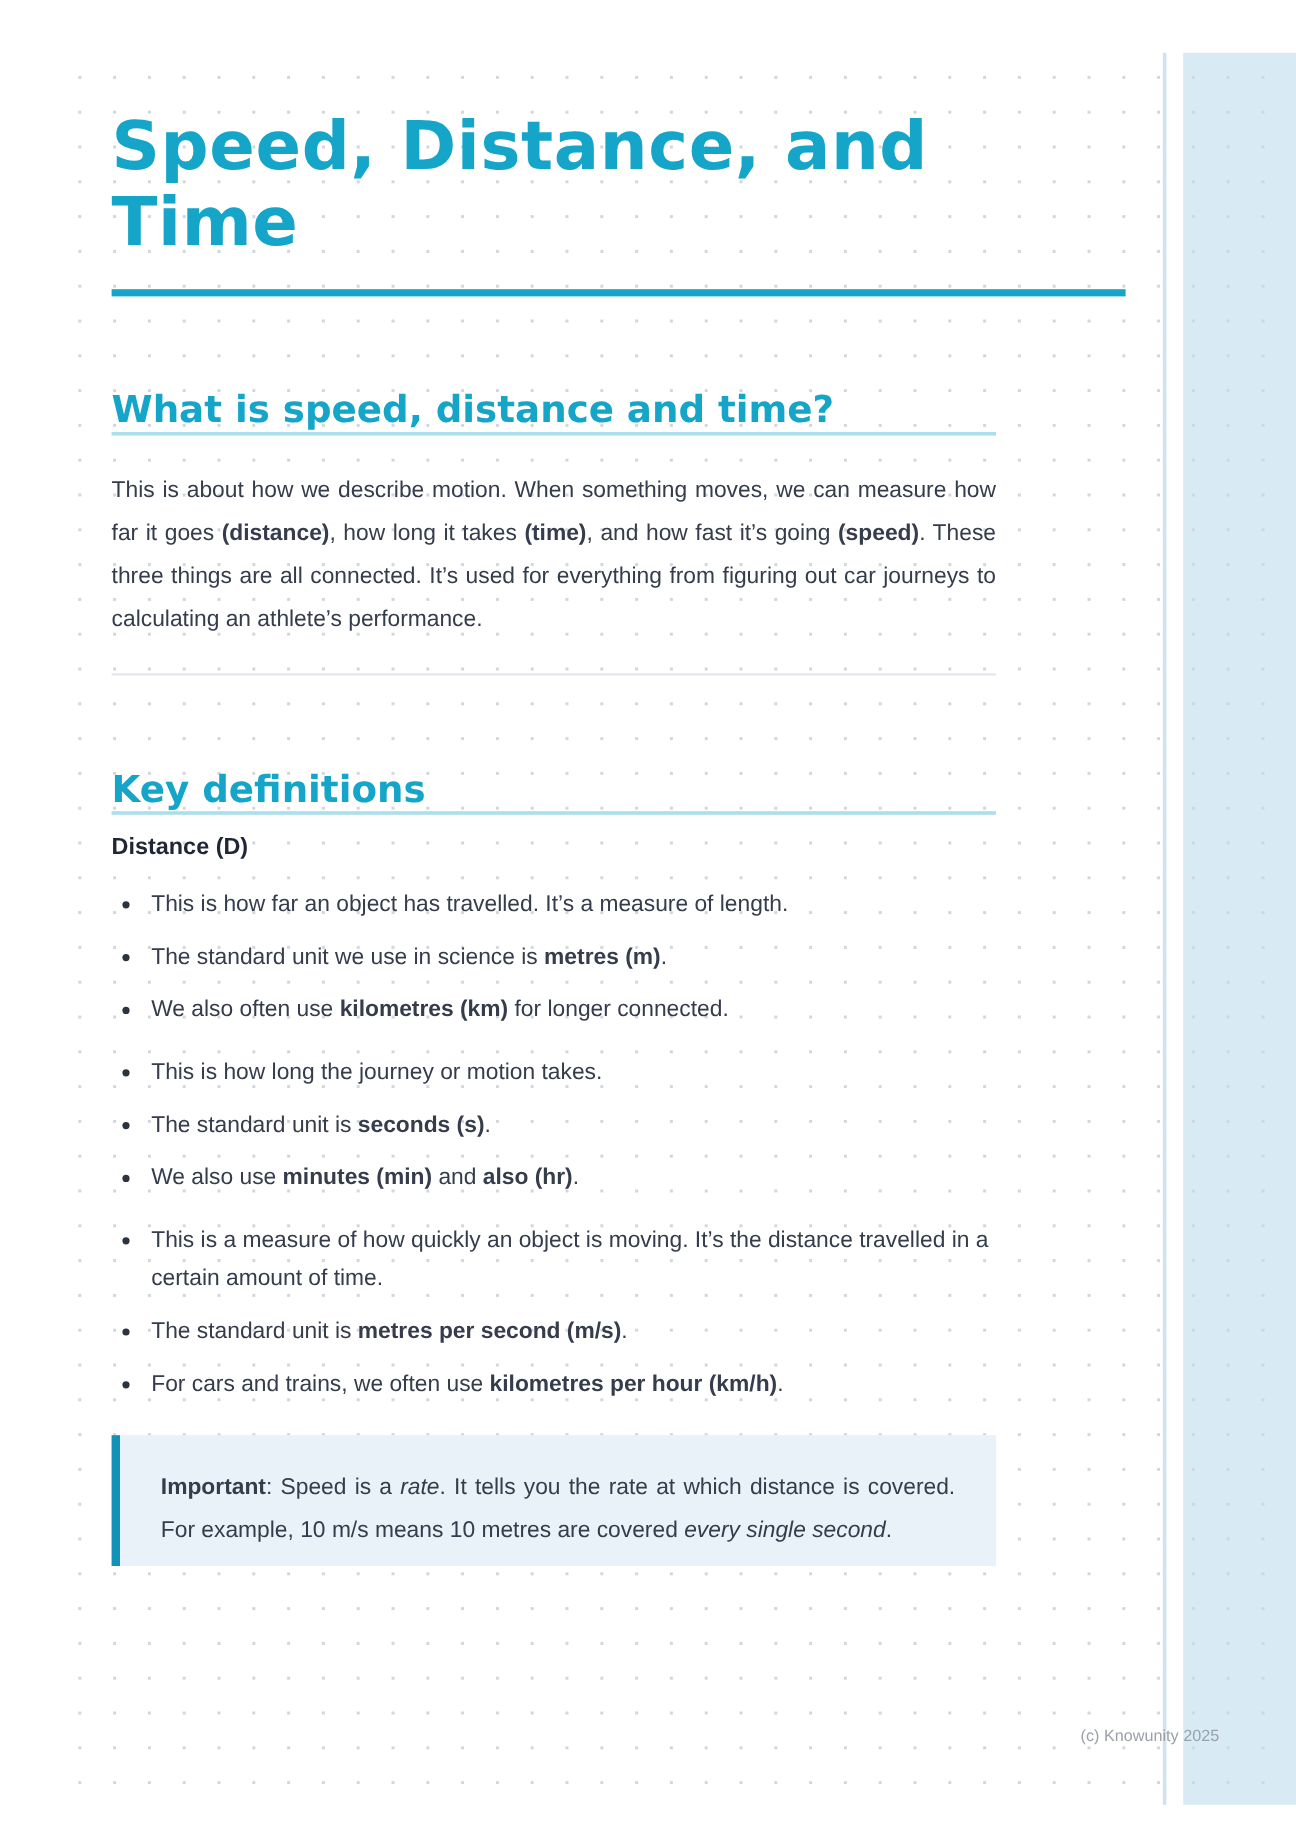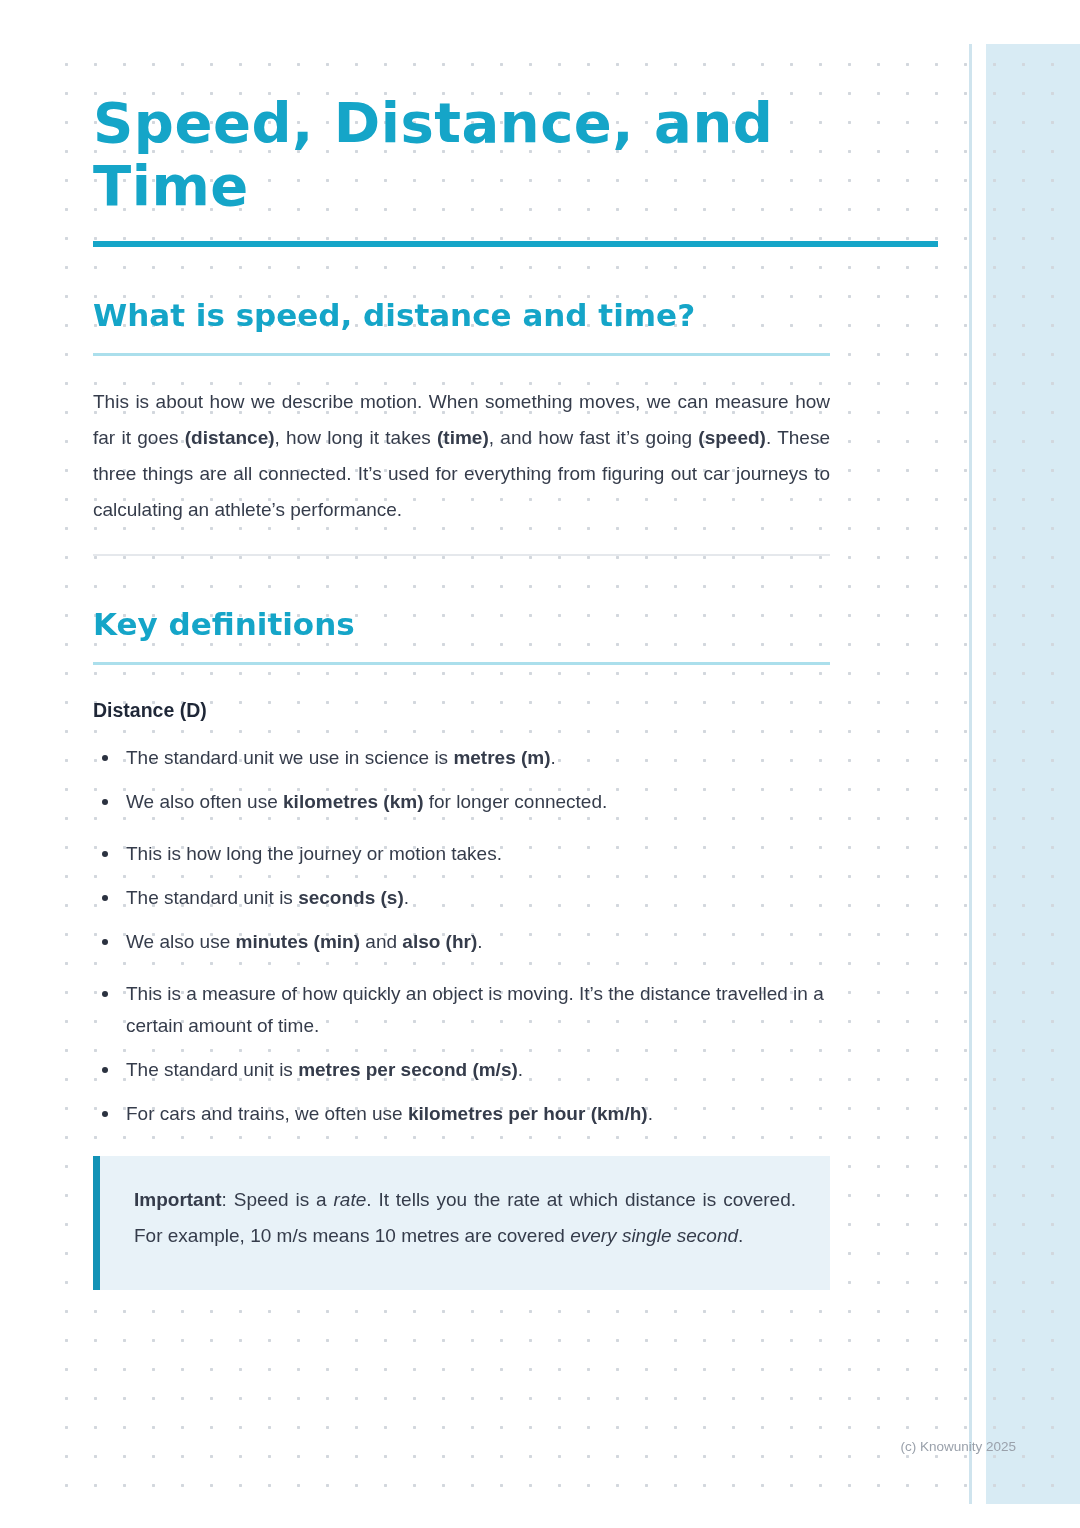--- a/index.html
+++ b/index.html
@@ -13,34 +13,34 @@
   .page{position:relative;width:1080px;height:1528px;background:#fff;overflow:hidden}
   .side-strip{position:absolute;right:0;top:44px;width:94px;height:1460px;background:var(--strip)}
   .side-line{position:absolute;left:969px;top:44px;width:3px;height:1460px;background:#cfe4ee}
   .dots{position:absolute;left:52px;top:50px;width:1028px;height:1452px;
     background-image:radial-gradient(circle,var(--dot) 1.4px,transparent 1.5px);
     background-size:29px 29px;pointer-events:none}
   .content{position:absolute;left:93px;top:0;width:737px;z-index:2}
   h1{margin-top:92px;font-family:"DejaVu Sans",sans-serif;font-weight:700;font-size:56px;
      line-height:1.12;color:var(--accent);letter-spacing:.5px}
   .title-rule{margin-top:24px;width:845px;height:6px;background:var(--accent)}
-  h2{margin-top:50px;font-family:"DejaVu Sans",sans-serif;font-weight:700;font-size:31px;
-     color:var(--accent);padding-bottom:20px;border-bottom:3px solid var(--accent-light)}
+  h2{margin-top:77px;font-family:"DejaVu Sans",sans-serif;font-weight:700;font-size:31px;
+     color:var(--accent);border-bottom:3px solid var(--accent-light)}
   .intro-p{margin-top:28px}
   .body-text{font-size:19px;line-height:36px;color:var(--text)}
   .justify{text-align:justify}
   .divider{margin-top:26px;border:none;border-top:2px solid var(--divider)}
-  h3{margin-top:34px;font-size:19.5px;font-weight:700;color:var(--heading-dark)}
+  h3{margin-top:16px;font-size:19.5px;font-weight:700;color:var(--heading-dark)}
   ul{margin-top:20px;list-style:none}
   li{position:relative;padding-left:33px;font-size:19px;line-height:32px;color:var(--text);margin-bottom:12px}
   li::before{content:"";position:absolute;left:9px;top:13px;width:6px;height:6px;border-radius:50%;background:#2b3240}
   .b{font-weight:700}
   .i{font-style:italic}
   .callout{margin-top:26px;background:var(--callout-bg);border-left:7px solid var(--callout-border);
-     padding:26px 34px 36px 34px}
+     padding:26px 34px 11px 34px}
   .footer{position:absolute;right:64px;bottom:74px;font-size:13.5px;color:var(--muted);z-index:3}
 </style>
 </head>
 <body>
 
 <div class="page">
   <div class="side-strip"></div>
   <div class="side-line"></div>
   <div class="dots"></div>
 
@@ -50,20 +50,21 @@
 
     <h2>What is speed, distance and time?</h2>
     <p class="body-text justify intro-p"><span>This is about how we describe motion. When something moves, we can measure how far it goes </span><span class="b">(distance)</span><span>, how long it takes </span><span class="b">(time)</span><span>, and how fast it’s going </span><span class="b">(speed)</span><span>. These three things are all connected. It’s used for everything from figuring out car journeys to calculating an athlete’s performance.</span></p>
 
     <hr class="divider">
 
     <h2>Key definitions</h2>
 
     <h3>Distance (D)</h3>
     <ul>
+      <li><span>This is how far an object has travelled. It’s a measure of length.</span></li>
       <li><span>The standard unit we use in science is </span><span class="b">metres (m)</span><span>.</span></li>
       <li><span>We also often use </span><span class="b">kilometres (km)</span><span> for longer connected.</span></li>
     </ul>
 
     <ul>
       <li><span>This is how long the journey or motion takes.</span></li>
       <li><span>The standard unit is </span><span class="b">seconds (s)</span><span>.</span></li>
       <li><span>We also use </span><span class="b">minutes (min)</span><span> and </span><span class="b">also (hr)</span><span>.</span></li>
     </ul>
 

